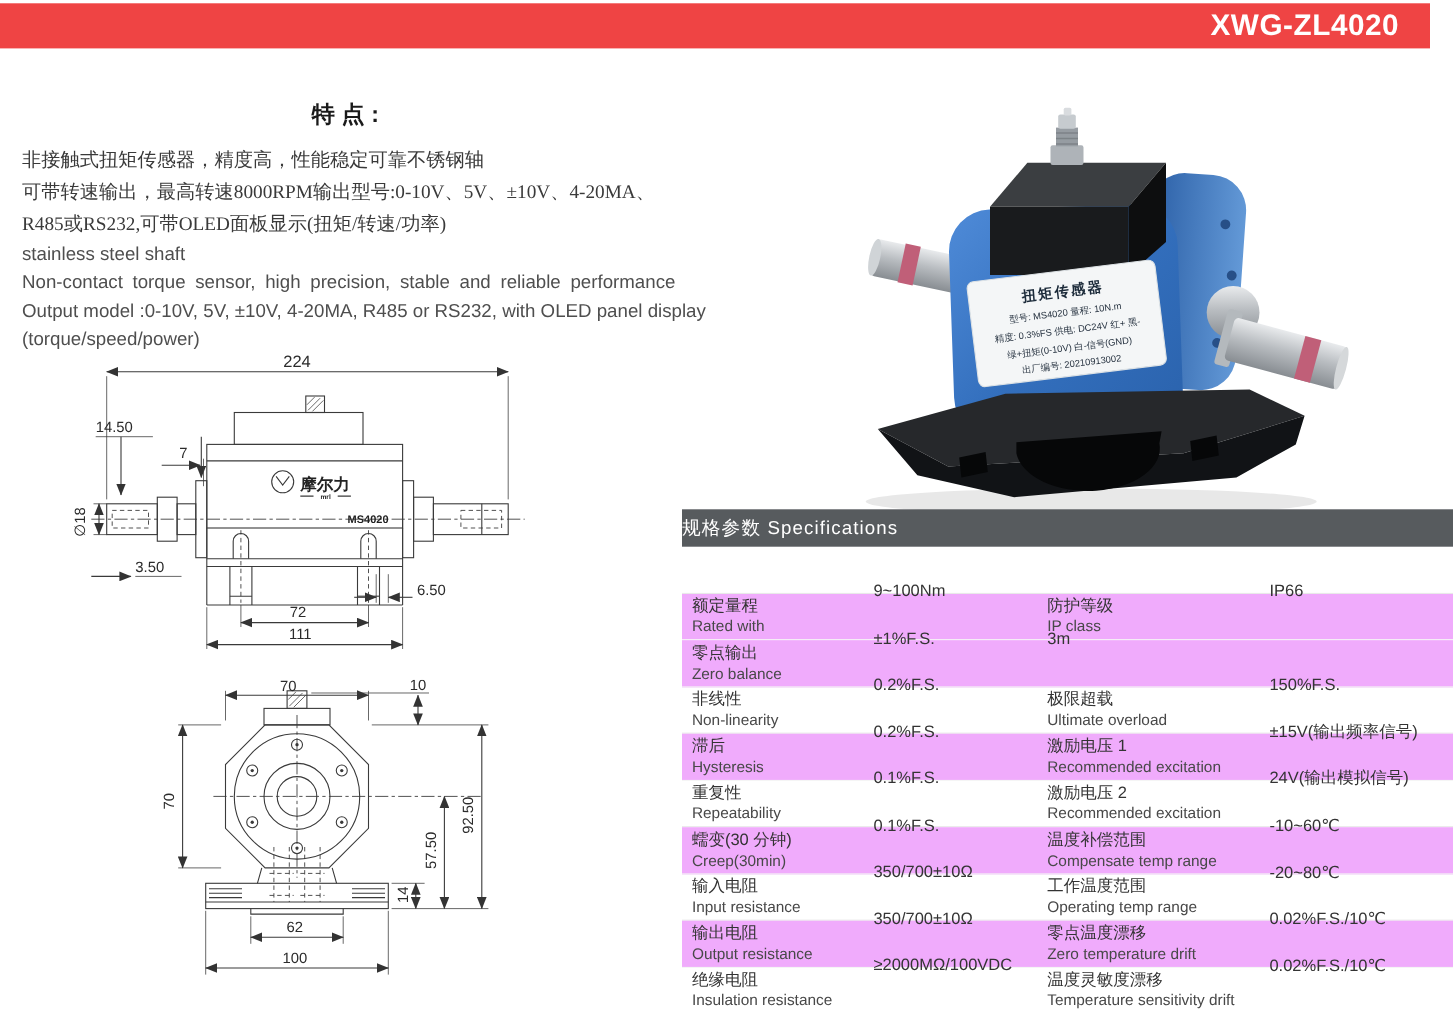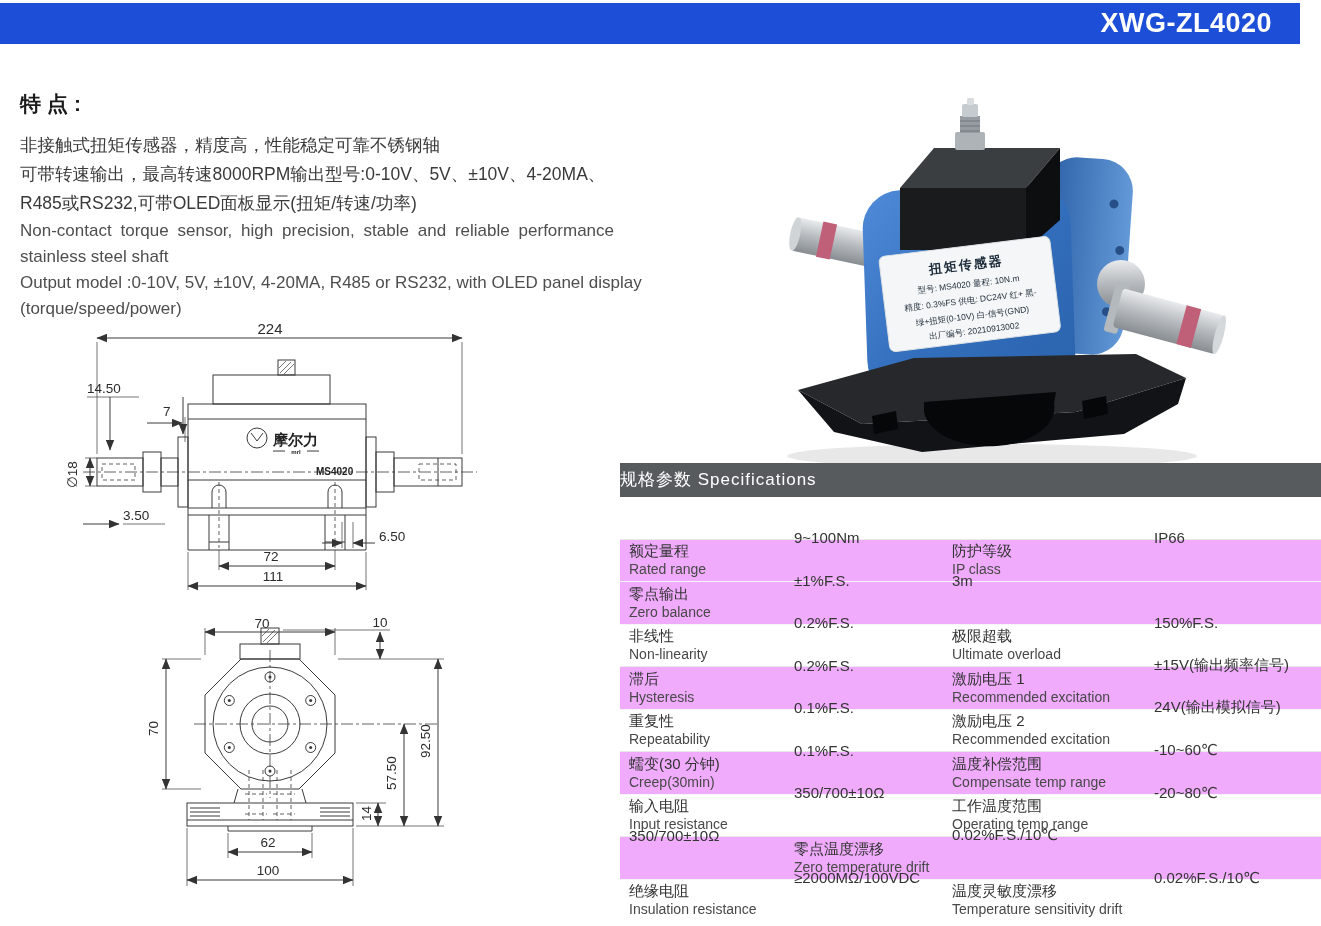--- a/index.html
+++ b/index.html
@@ -1,27 +1,27 @@
 <!DOCTYPE html>
 <html><head>
 <meta charset="utf-8">
 <style>
   * { margin:0; padding:0; box-sizing:border-box; }
   body { background:#fff; font-family:"Liberation Sans","DejaVu Sans",sans-serif; }
   .page { position:relative; width:1321px; height:926px; background:#fff; overflow:hidden; }
 
   
-  .topbar { position:absolute; left:0; top:3px; width:1300px; height:41px; background:#1d4ed8; }
+  .topbar { position:absolute; left:0; top:3px; width:1300px; height:41px; background:#ef4444; }
   .topbar .title { position:absolute; right:28px; top:0; line-height:41px; color:#fff;
                    font-size:27px; font-weight:bold; letter-spacing:0.5px; }
 
   
   .features { position:absolute; left:20px; top:90px; width:594px; }
-  .features h2 { font-size:21px; font-weight:bold; color:#1a1a1a; letter-spacing:6px; margin-bottom:13px; }
-  .features .cn { font-size:17.5px; color:#3a3a3a; line-height:29px; white-space:nowrap; }
+  .features h2 { font-size:21px; font-weight:bold; color:#1a1a1a; letter-spacing:6px; margin-bottom:13px;text-align:center; }
+  .features .cn { font-size:17.5px; color:#3a3a3a; line-height:29px; white-space:nowrap;font-family:Liberation Serif, serif; }
   .features .en { font-size:17px; color:#4e4e4e; line-height:26px; white-space:nowrap; }
   .features .en.j { text-align:justify; text-align-last:justify; white-space:normal; }
 
   
   .svgbox { position:absolute; }
   svg text.dim { font-size:13.5px; fill:#2b2b2b; font-family:"Liberation Sans","DejaVu Sans",sans-serif; }
   svg text.dimbig { font-size:15px; fill:#2b2b2b; }
   svg .ln { stroke:#3a3a3a; stroke-width:1; fill:none; }
   svg .thin { stroke:#555; stroke-width:0.8; fill:none; }
   svg .cl { stroke:#3a3a3a; stroke-width:0.8; fill:none; stroke-dasharray:12 3 3 3; }
@@ -48,22 +48,22 @@
 
   <header class="topbar">
     <span class="title">XWG-ZL4020</span>
   </header>
 
   <section class="features">
     <h2>特点:</h2>
     <div class="cn">非接触式扭矩传感器，精度高，性能稳定可靠不锈钢轴</div>
     <div class="cn">可带转速输出，最高转速8000RPM输出型号:0-10V、5V、±10V、4-20MA、</div>
     <div class="cn">R485或RS232,可带OLED面板显示(扭矩/转速/功率)</div>
+    <div class="en">stainless steel shaft</div>
     <div class="en j">Non-contact torque sensor, high precision, stable and reliable performance</div>
-    <div class="en">stainless steel shaft</div>
     <div class="en">Output model :0-10V, 5V, ±10V, 4-20MA, R485 or RS232, with OLED panel display</div>
     <div class="en">(torque/speed/power)</div>
   </section>
 
   <svg class="svgbox" style="left:672px; top:60px;" width="565" height="405" viewBox="0 0 565 405">
     <defs>
       <linearGradient id="gSilver" x1="0" y1="0" x2="0" y2="1">
         <stop offset="0" stop-color="#e9ebed"></stop>
           <stop offset="0.45" stop-color="#b9bdc1"></stop>
           <stop offset="1" stop-color="#888d92"></stop>
@@ -336,21 +336,21 @@
       <text class="dim" x="140" y="257" text-anchor="middle">100</text>
     </g>
   </svg>
 
   <section class="spec">
     <div class="spec-title">规格参数  Specifications</div>
 
     <div class="srow">
       <div class="cell lab">
           <span class="cn">额定量程</span>
-          <span class="en">Rated range</span>
+          <span class="en">Rated with</span>
         </div>
       <div class="cell val">9~100Nm</div>
       <div class="cell lab">
           <span class="cn">防护等级</span>
           <span class="en">IP class</span>
         </div>
       <div class="cell val">IP66</div>
     </div>
     <div class="srow alt">
       <div class="cell lab">
@@ -414,20 +414,24 @@
           <span class="en">Input resistance</span>
         </div>
       <div class="cell val">350/700±10Ω</div>
       <div class="cell lab">
           <span class="cn">工作温度范围</span>
           <span class="en">Operating temp range</span>
         </div>
       <div class="cell val">-20~80℃</div>
     </div>
     <div class="srow">
+      <div class="cell lab">
+          <span class="cn">输出电阻</span>
+          <span class="en">Output resistance</span>
+        </div>
       <div class="cell val">350/700±10Ω</div>
       <div class="cell lab">
           <span class="cn">零点温度漂移</span>
           <span class="en">Zero temperature drift</span>
         </div>
       <div class="cell val">0.02%F.S./10℃</div>
     </div>
     <div class="srow alt">
       <div class="cell lab">
           <span class="cn">绝缘电阻</span>

